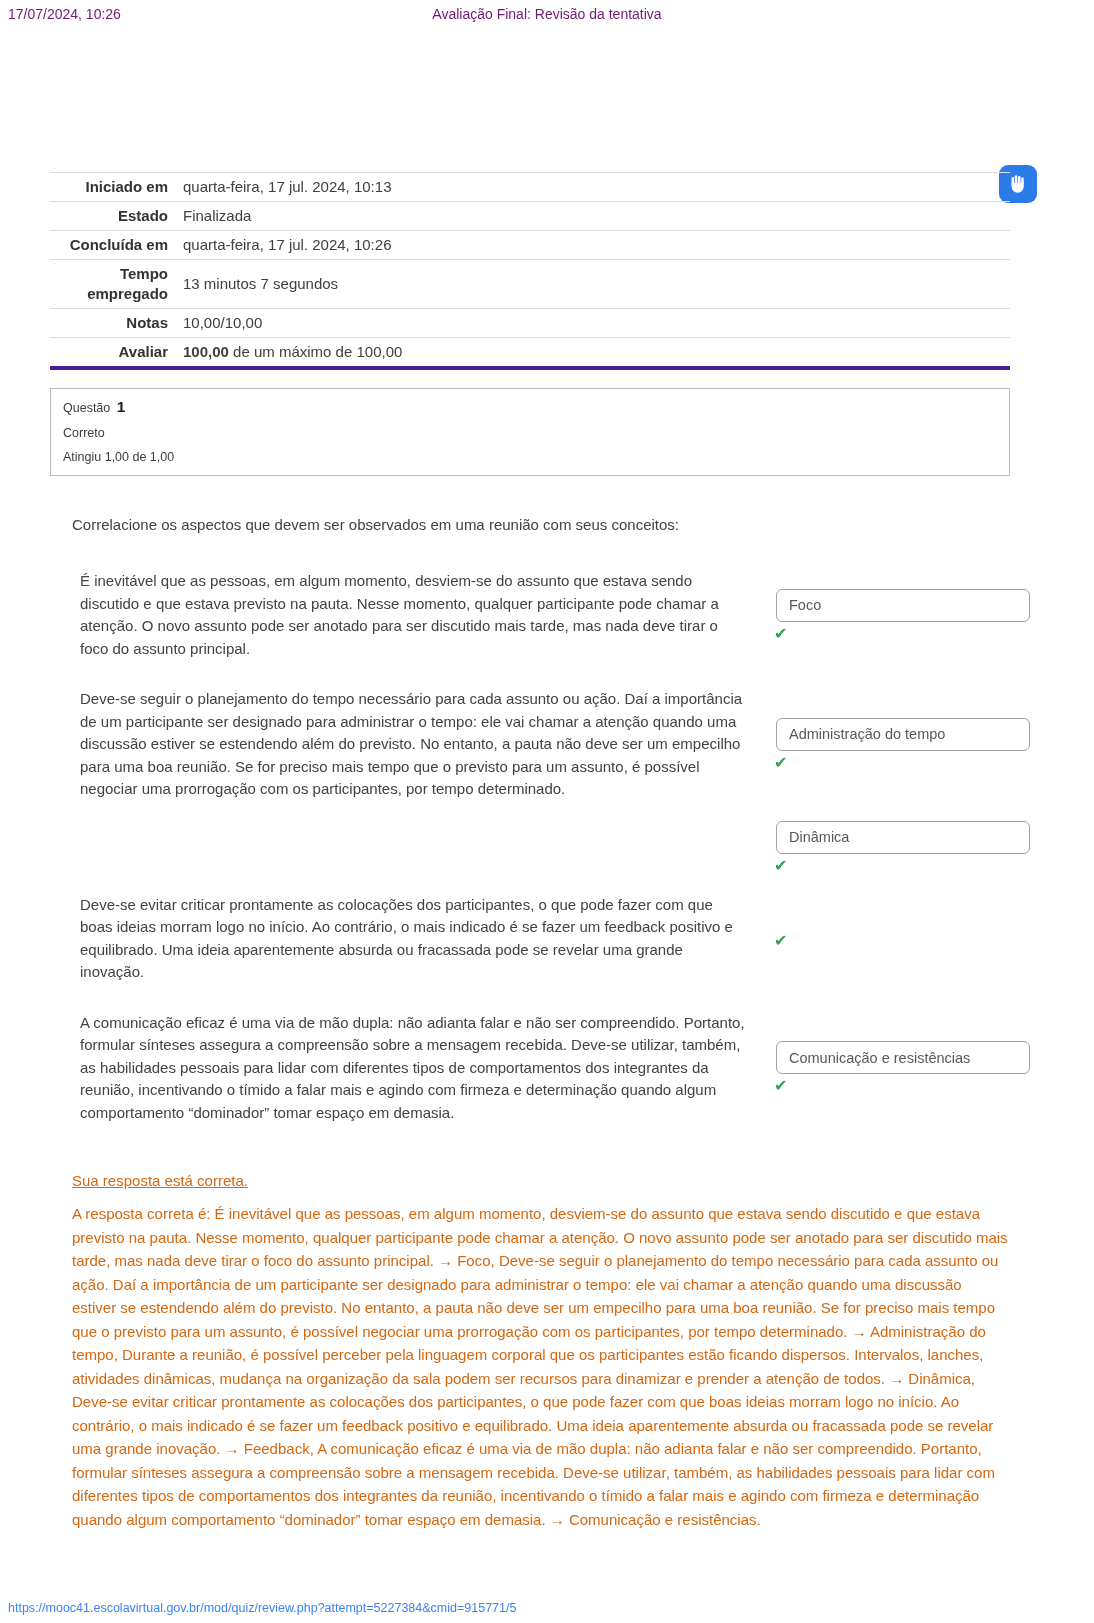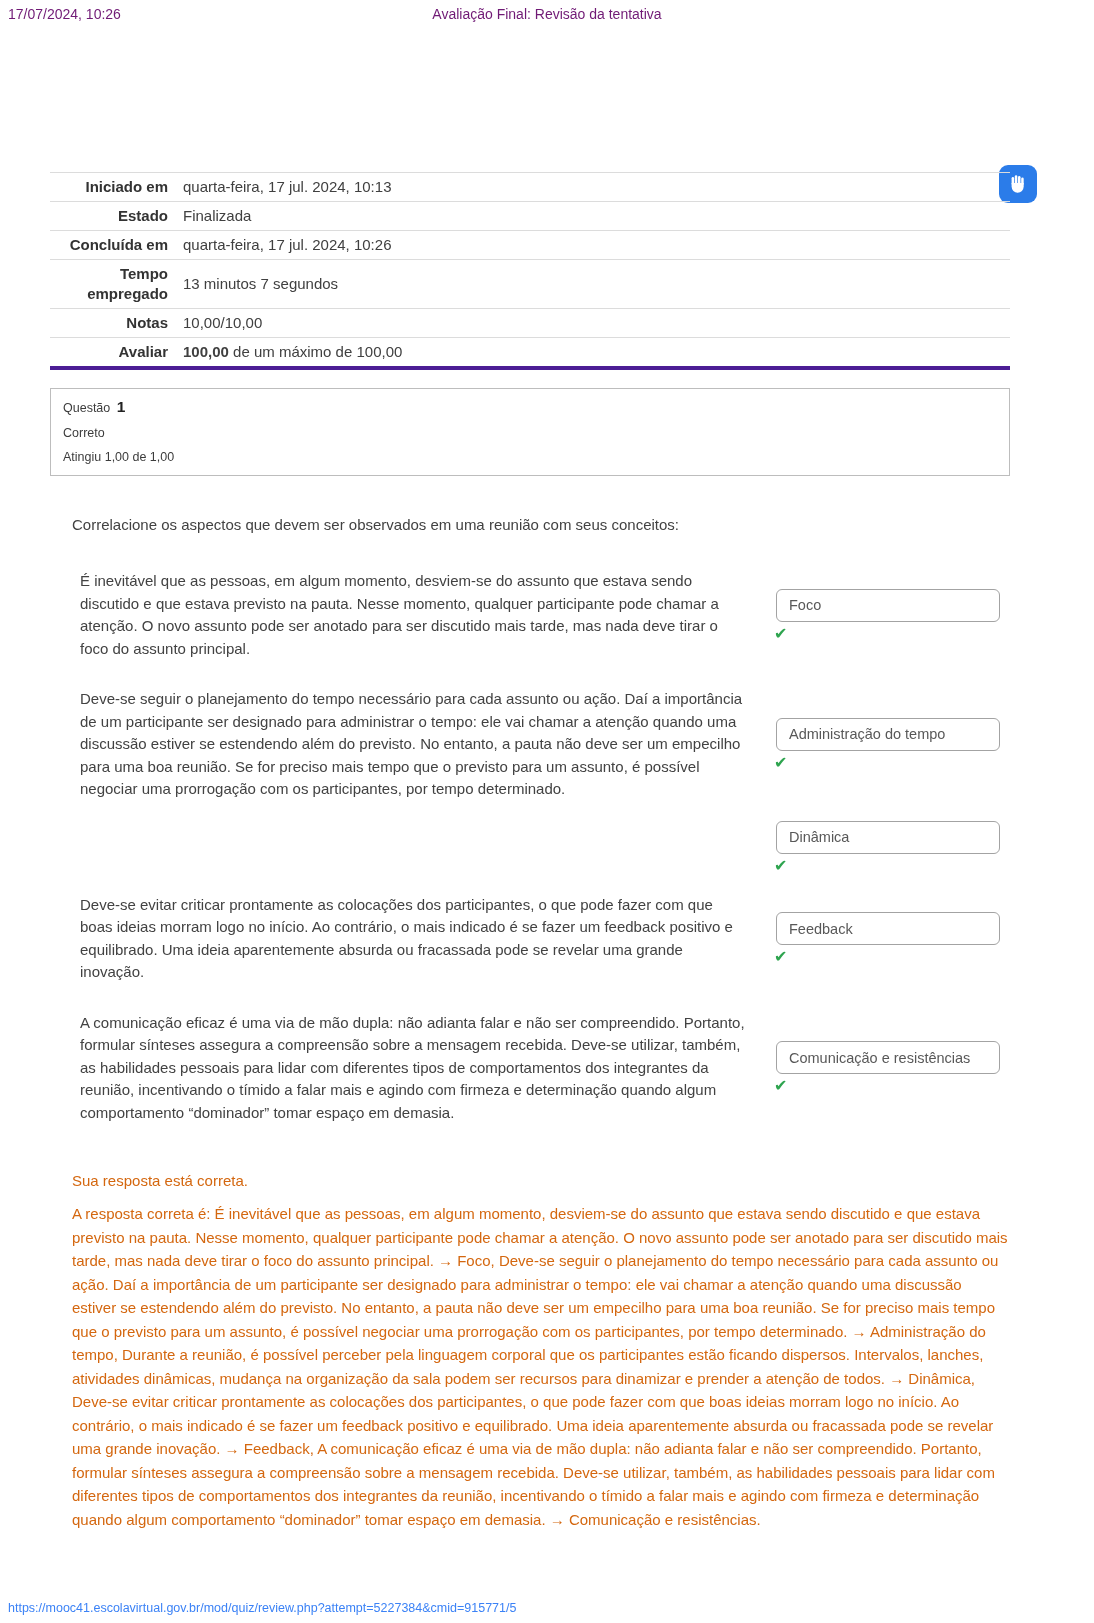--- a/index.html
+++ b/index.html
@@ -83,41 +83,41 @@
   .qinfo .qstate { margin-bottom: 10px; }
 
   
   .qbody { margin-top: 38px; padding-left: 22px; font-size: 15px; color: #424242; }
   .prompt { margin: 0 0 26px 0; line-height: 22px; }
 
   .match-item { display: flex; align-items: center; margin-bottom: 12px; }
   .mtext { width: 668px; margin: 8px; line-height: 22.5px; }
   .mans { margin-left: auto; width: 234px; display: flex; flex-direction: column; align-items: flex-start; }
   .select-box {
-    width: 224px; height: 33px;
+    width: 254px; height: 33px;
     border: 1px solid #a3a3a3;
     border-radius: 6px;
     display: flex; align-items: center;
     padding: 0 12px;
     color: #585858;
     font-size: 14.5px;
     background: #ffffff;
     cursor: pointer;
     white-space: nowrap;
   }
   .check {
     color: #2ea44f;
     font-size: 16px;
     font-weight: bold;
     margin: 4px 0 0 -2px;
     line-height: 16px;
   }
 
   
-  .fb-line { margin: 38px 0 8px 0; color: #d4670f; line-height: 22px; }
+  .fb-line { margin: 38px 0 8px 0; color: #d4670f; line-height: 22px; text-decoration: underline; }
   .fb-full { margin: 10px 0 0 0; color: #d4670f; line-height: 23.5px; width: 936px; }
 </style>
 </head>
 <body>
 
 <div class="page">
 
   <div class="print-header">
     <span class="ph-date">17/07/2024, 10:26</span>
     <span class="ph-title">Avaliação Final: Revisão da tentativa</span>
@@ -203,23 +203,20 @@
           <div class="select-box">
             <span>Dinâmica</span>
           </div>
           <span class="check">✔</span>
         </div>
       </div>
 
       <div class="match-item">
         <p class="mtext">Deve-se evitar criticar prontamente as colocações dos participantes, o que pode fazer com que boas ideias morram logo no início. Ao contrário, o mais indicado é se fazer um feedback positivo e equilibrado. Uma ideia aparentemente absurda ou fracassada pode se revelar uma grande inovação.</p>
         <div class="mans">
-          <div class="select-box">
-            <span>Feedback</span>
-          </div>
           <span class="check">✔</span>
         </div>
       </div>
 
       <div class="match-item">
         <p class="mtext">A comunicação eficaz é uma via de mão dupla: não adianta falar e não ser compreendido. Portanto, formular sínteses assegura a compreensão sobre a mensagem recebida. Deve-se utilizar, também, as habilidades pessoais para lidar com diferentes tipos de comportamentos dos integrantes da reunião, incentivando o tímido a falar mais e agindo com firmeza e determinação quando algum comportamento “dominador” tomar espaço em demasia.</p>
         <div class="mans">
           <div class="select-box">
             <span>Comunicação e resistências</span>
           </div>

